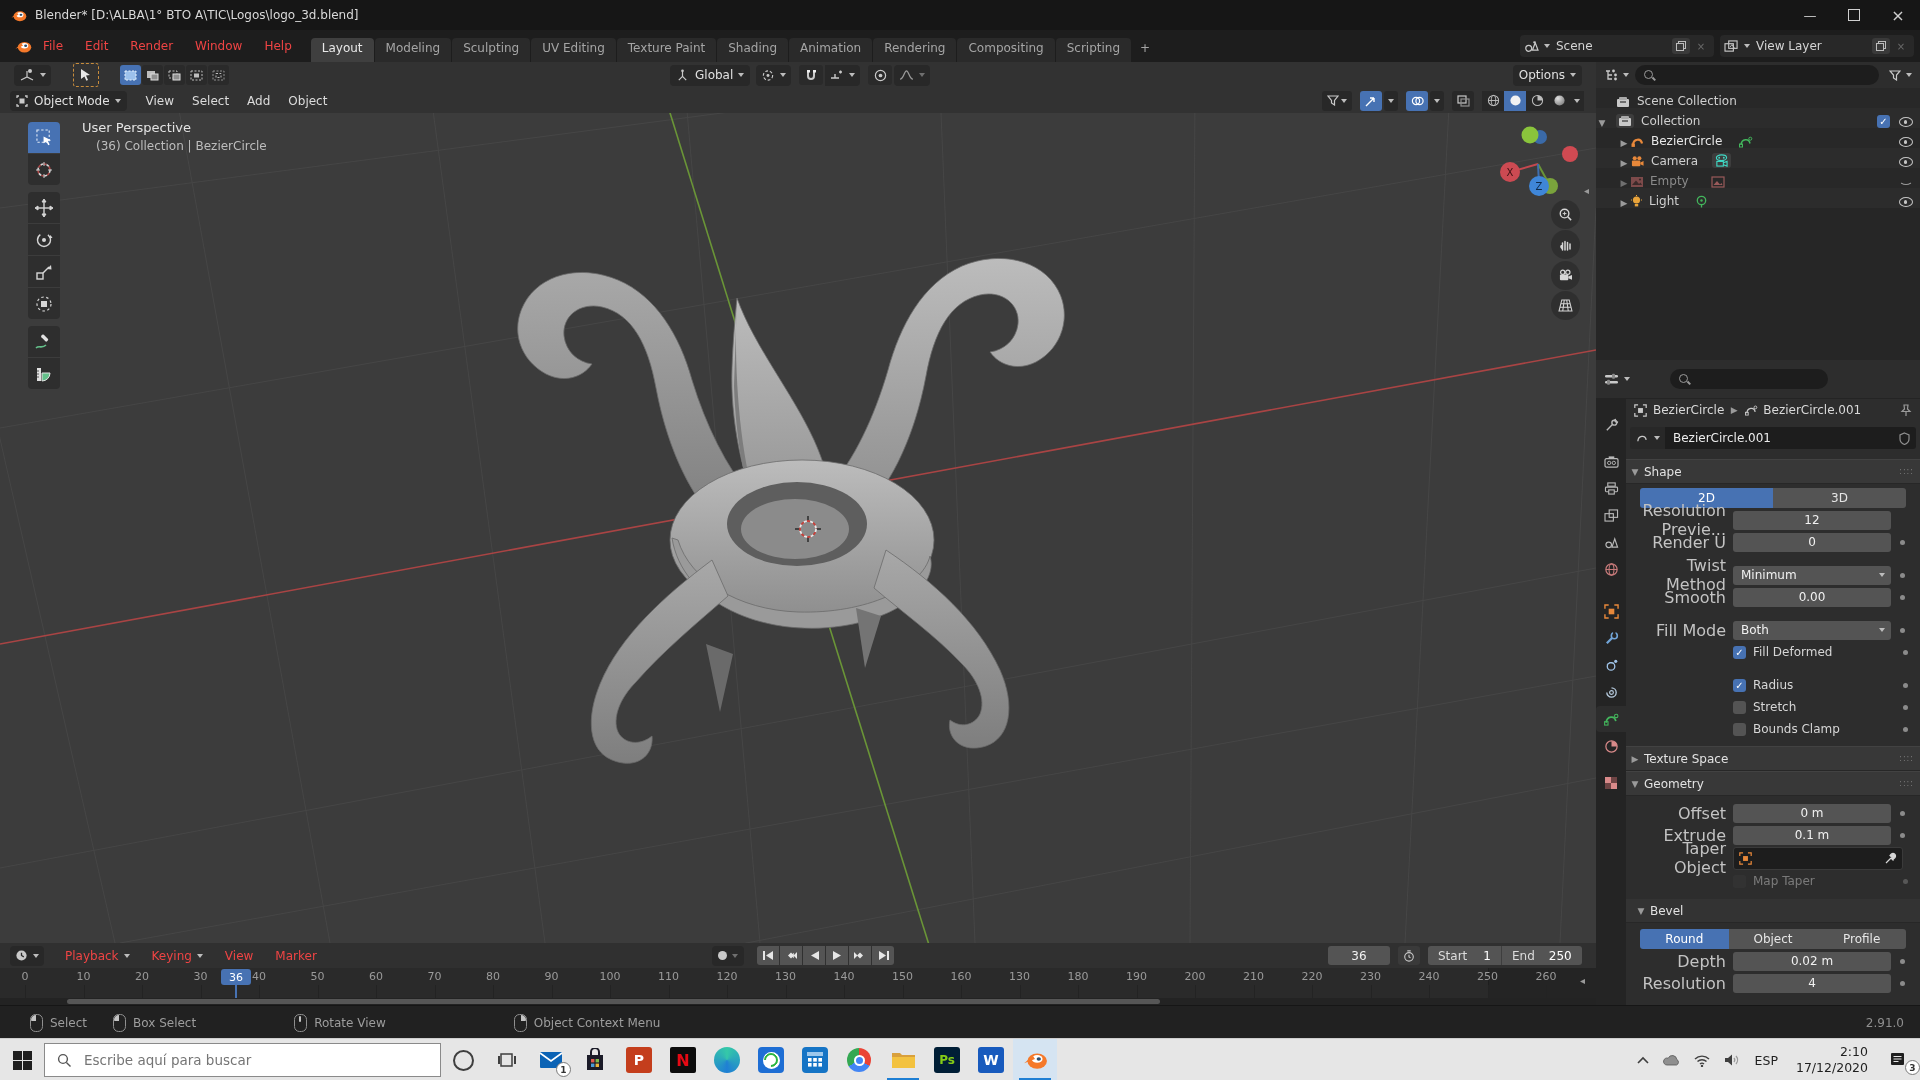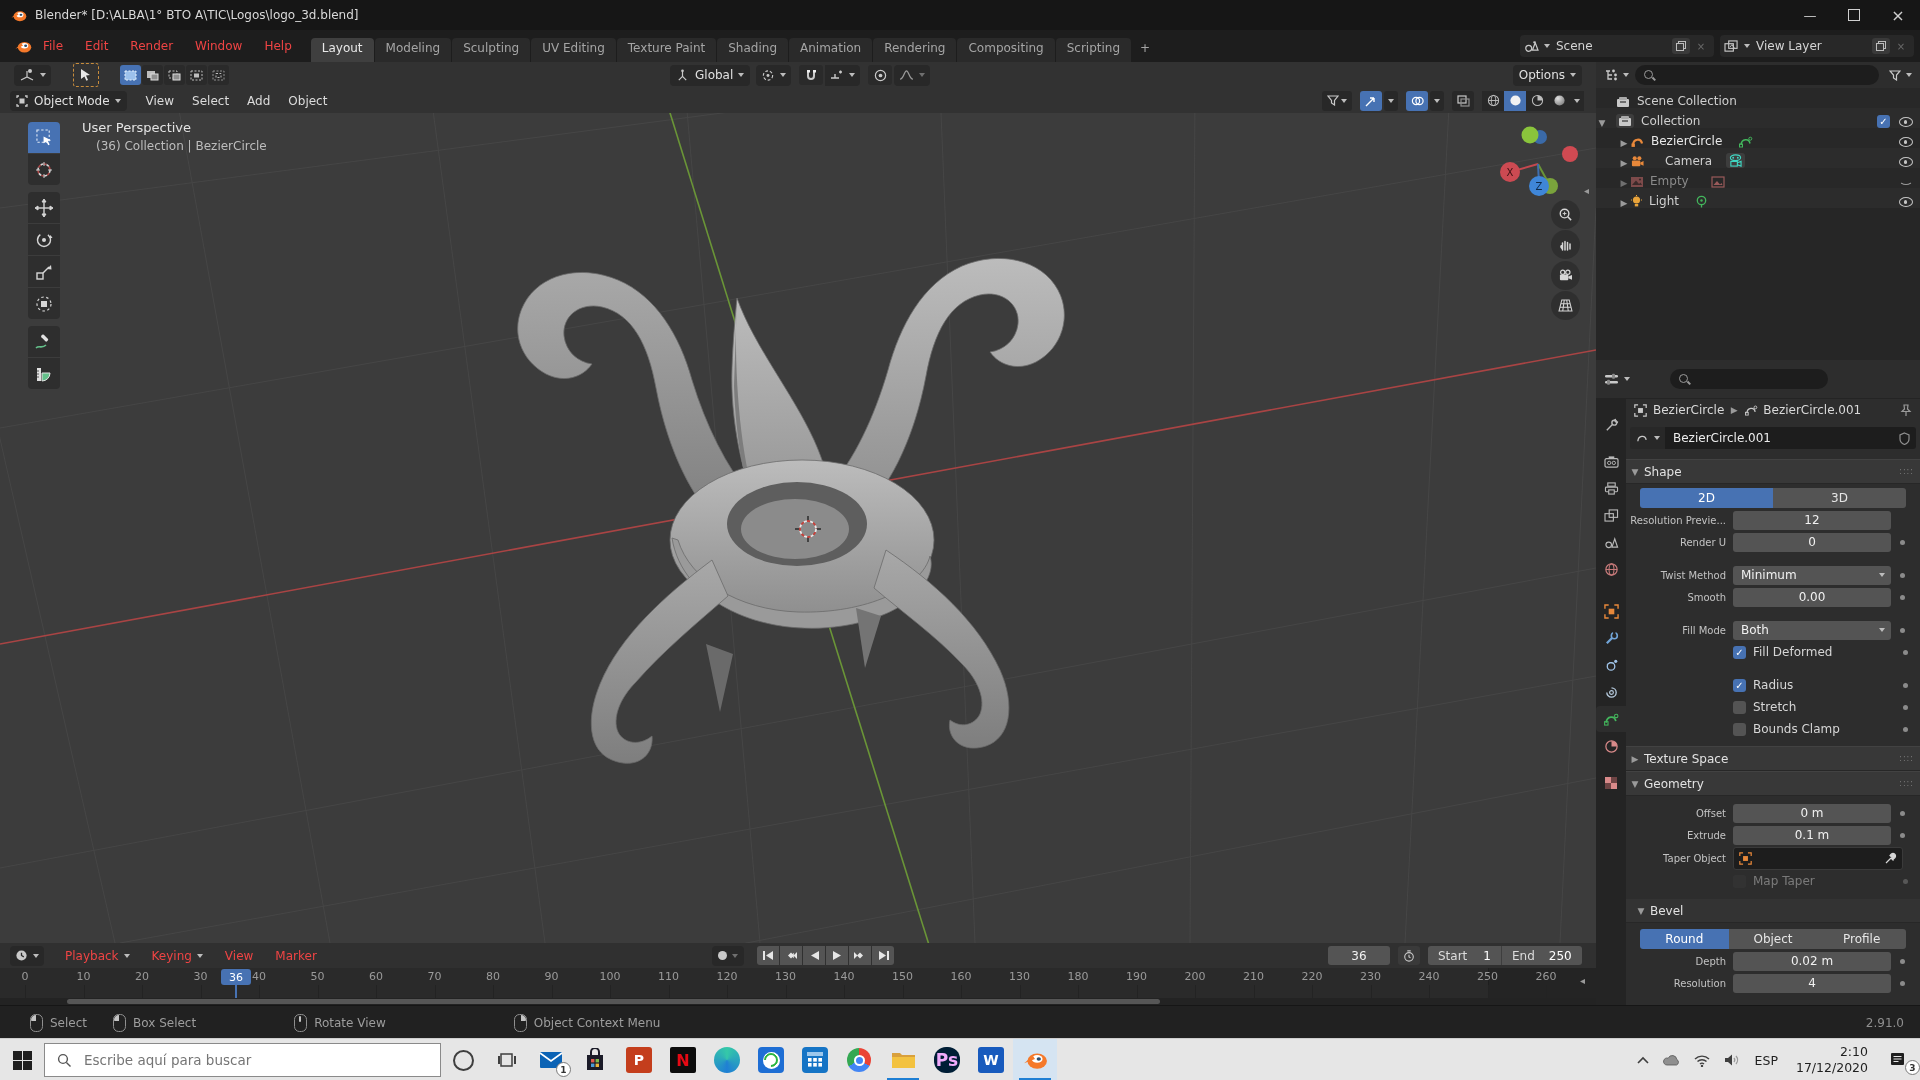--- a/index.html
+++ b/index.html
@@ -62,21 +62,21 @@
   .mag::before{content:"";position:absolute;left:1px;top:1px;width:7px;height:7px;border:1.5px solid #9a9a9a;border-radius:50%;}
   .mag::after{content:"";position:absolute;left:9px;top:9px;width:4px;height:1.5px;background:#9a9a9a;transform:rotate(45deg);}
   .tabcol{position:absolute;left:0;top:38px;width:30px;height:607px;background:#242424;}
   .ptab{position:absolute;left:0;width:30px;height:26px;display:flex;align-items:center;justify-content:center;}
   .ptab.active{background:#2d2d2d;border-radius:4px 0 0 4px;}
   .pbody{position:absolute;left:30px;top:38px;width:294px;height:607px;}
   .phead{height:23px;background:#383838;border-top:1px solid #424242;border-bottom:1px solid #272727;display:flex;align-items:center;color:#e2e2e2;}
   .phead .tri{width:18px;}
   .dots4{margin-left:auto;margin-right:6px;color:#7c7c7c;font-size:8px;letter-spacing:1px;}
   .prow{height:20px;margin:2px 0;display:flex;align-items:center;}
-  .plabel{width:100px;text-align:right;color:#c3c3c3;padding-right:7px;font-size:10px;flex:none;}
+  .plabel{width:100px;text-align:right;color:#c3c3c3;padding-right:7px;font-size:16px;flex:none;}
   .pval{width:158px;height:19px;background:#545454;border-radius:3px;color:#f1f1f1;display:flex;align-items:center;justify-content:center;font-size:12px;flex:none;}
   .pval.dd{justify-content:flex-start;padding-left:8px;width:150px;}
   .pval.dd .chev{margin-left:auto;margin-right:6px;}
   .pdot{width:5px;height:5px;border-radius:50%;background:#8b8b8b;margin-left:9px;flex:none;}
   .pgap{height:9px;}
   .ckrow{height:20px;margin:2px 0;display:flex;align-items:center;}
   .ckrow .cbx{margin-left:107px;margin-right:7px;flex:none;}
   .ckrow .cklabel{color:#d6d6d6;font-size:12px;}
   .ckrow .pdot{margin-left:auto;margin-right:12px;}
   .seg2{display:flex;margin:4px 14px 2px;height:20px;}
@@ -648,21 +648,21 @@
       <span style="width:22px"></span>
         <span class="tri">▶</span>
       <span>
           <svg width="15" height="13" viewBox="0 0 16 14">
             <circle cx="5" cy="3.5" r="2.2" fill="#e8883a"></circle>
             <circle cx="10" cy="3.5" r="2.2" fill="#e8883a"></circle>
             <rect x="2" y="6" width="9" height="6" rx="1" fill="#e8883a"></rect>
             <path d="M11 8 L14.5 6.5 V11.5 L11 10 Z" fill="#e8883a"></path>
           </svg>
         </span>
-      <span style="margin-left:20px">Camera</span>
+      <span style="margin-left:6px">Camera</span>
       <span style="margin-left:14px;background:#3d3d3d;border-radius:3px;padding:1px 2px">
           <svg width="15" height="13" viewBox="0 0 16 14">
             <ellipse cx="8" cy="4" rx="5.5" ry="3" fill="none" stroke="#3fd8c4" stroke-width="1.2"></ellipse>
             <circle cx="5.5" cy="4" r="1" fill="#3fd8c4"></circle>
             <circle cx="10.5" cy="4" r="1" fill="#3fd8c4"></circle>
             <rect x="3" y="8" width="7" height="5" fill="none" stroke="#3fd8c4" stroke-width="1.2"></rect>
             <path d="M10 9.5 L14 8 V13 L10 11.5" fill="none" stroke="#3fd8c4" stroke-width="1.2"></path>
           </svg>
         </span>
       <span class="oicons">
@@ -1228,21 +1228,21 @@
           </span>
         </span>
     </div>
     <div class="tslot open">
       <svg width="25" height="20" viewBox="0 0 25 20">
           <path d="M1 3 H9 L11 5 H24 V18 H1 Z" fill="#d9a03c"></path>
           <path d="M1 7 H24 V18 H1 Z" fill="#f3c23f"></path>
         </svg>
     </div>
     <div class="tslot">
-        <span class="appic" style="background:#001e36;color:#f0abfc;border-radius:12px;font-size:17px">Ps</span>
+        <span class="appic" style="background:#001e36;color:#84cc16;border-radius:3px;font-size:12px">Ps</span>
       </div>
     <div class="tslot">
         <span class="appic" style="background:#185abd;border-radius:3px">W</span>
       </div>
     <div class="tslot open activeapp">
       <svg width="26" height="22" viewBox="0 0 24 20">
           <ellipse cx="14" cy="11" rx="9" ry="7" fill="#f5792a"></ellipse>
           <ellipse cx="14" cy="9" rx="5" ry="3.6" fill="#fff"></ellipse>
           <ellipse cx="15.5" cy="9" rx="2" ry="1.6" fill="#2b4d6f"></ellipse>
           <path d="M2 13 L10 6 L12 9 Z" fill="#f5792a"></path>

